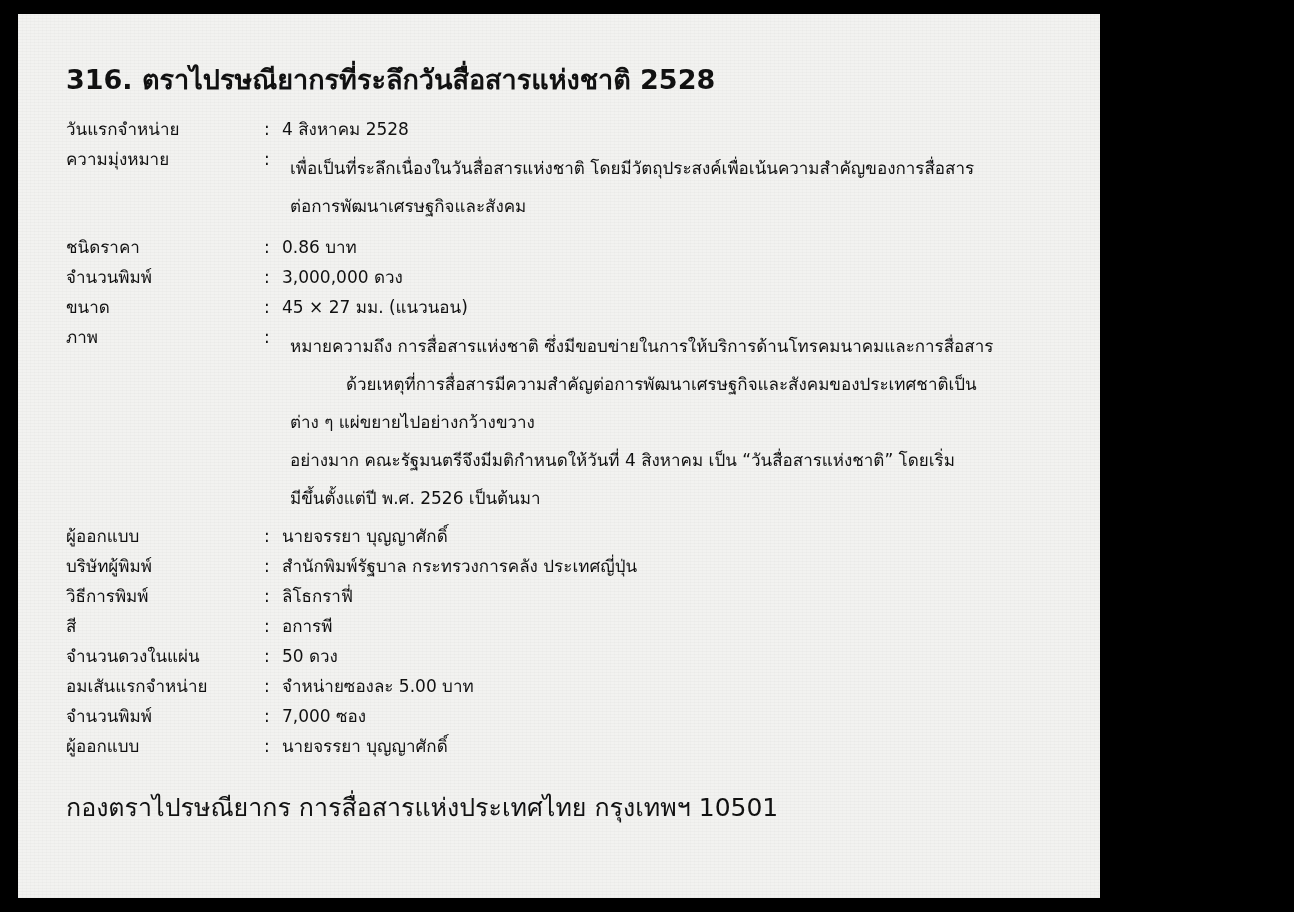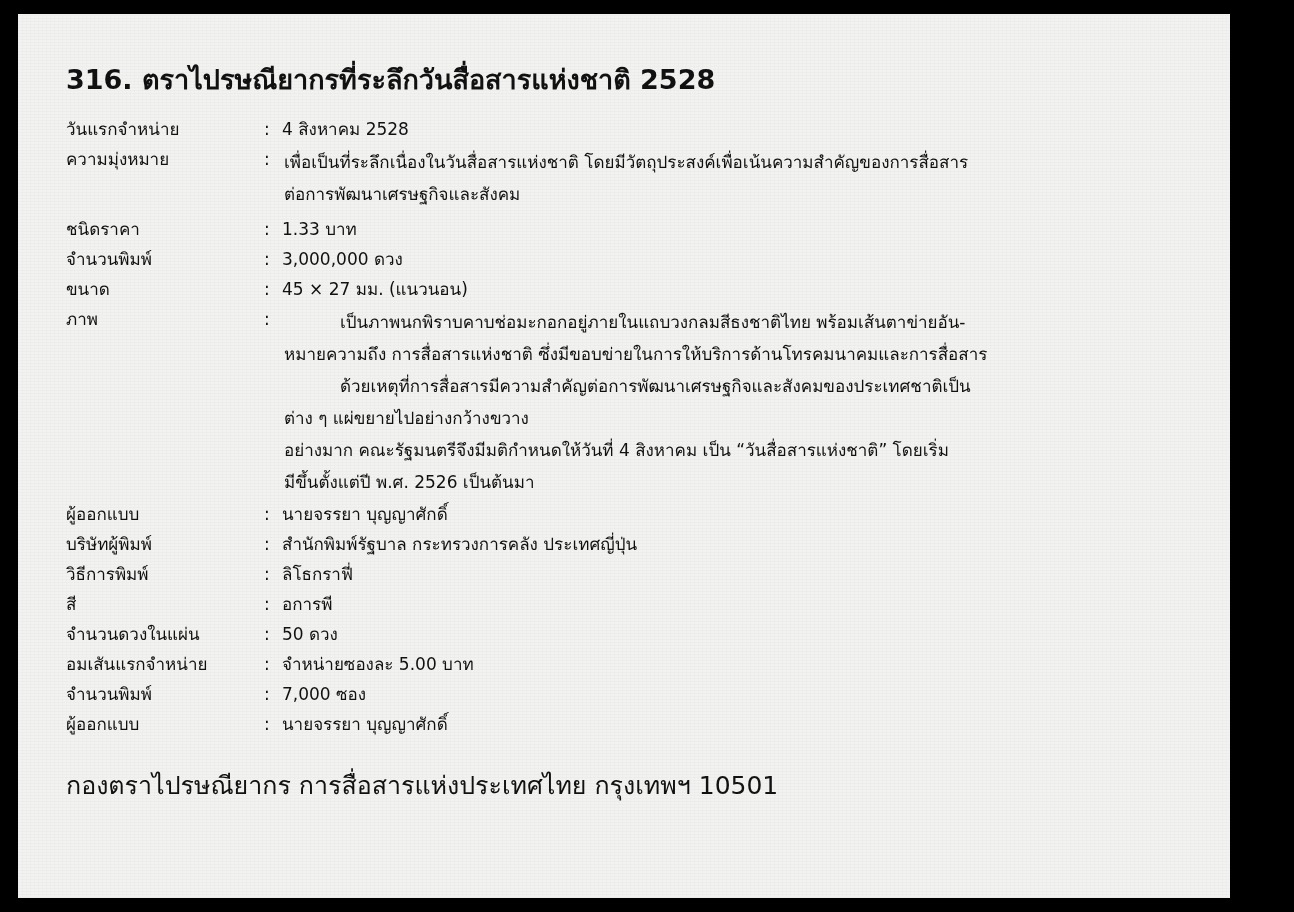--- a/index.html
+++ b/index.html
@@ -10,21 +10,21 @@
     width: 1294px;
     height: 912px;
     background: #000000;
     font-family: "DejaVu Sans", sans-serif;
     overflow: hidden;
   }
   .page {
     position: absolute;
     left: 18px;
     top: 14px;
-    width: 1212px;
+    width: 1082px;
     height: 884px;
     background: #f2f2f0;
     background-image:
       repeating-linear-gradient(0deg, rgba(0,0,0,0.018) 0px, rgba(0,0,0,0.018) 1px, rgba(255,255,255,0) 1px, rgba(255,255,255,0) 3px),
       repeating-linear-gradient(90deg, rgba(0,0,0,0.012) 0px, rgba(0,0,0,0.012) 1px, rgba(255,255,255,0) 1px, rgba(255,255,255,0) 4px);
     box-sizing: border-box;
     padding: 0;
     color: #111;
   }
   .sheet-inner {
@@ -58,21 +58,21 @@
     white-space: nowrap;
   }
   .row .colon {
     width: 18px;
     flex: 0 0 18px;
   }
   .row .value {
     flex: 1 1 auto;
   }
   .value-block p {
-    margin: 2px;
+    margin: 8px;
     line-height: 30px;
   }
   .indent {
     display: inline-block;
     width: 56px;
   }
   .footer {
     font-weight: normal;
     font-size: 25px;
     margin-top: 26px;
@@ -103,40 +103,39 @@
           <p>เพื่อเป็นที่ระลึกเนื่องในวันสื่อสารแห่งชาติ โดยมีวัตถุประสงค์เพื่อเน้นความสำคัญของการสื่อสาร</p>
           <p>ต่อการพัฒนาเศรษฐกิจและสังคม</p>
         </div>
       </div>
 
       <div class="gap-sm"></div>
 
       <div class="row">
         <div class="label">ชนิดราคา</div>
         <div class="colon">:</div>
-        <div class="value">1.33 บาท</div>
+        <div class="value">0.86 บาท</div>
       </div>
 
       <div class="row">
         <div class="label">จำนวนพิมพ์</div>
         <div class="colon">:</div>
         <div class="value">3,000,000 ดวง</div>
       </div>
 
       <div class="row">
         <div class="label">ขนาด</div>
         <div class="colon">:</div>
         <div class="value">45 × 27 มม. (แนวนอน)</div>
       </div>
 
       <div class="row">
         <div class="label">ภาพ</div>
         <div class="colon">:</div>
         <div class="value value-block">
-          <p><span class="indent"></span><span>เป็นภาพนกพิราบคาบช่อมะกอกอยู่ภายในแถบวงกลมสีธงชาติไทย พร้อมเส้นตาข่ายอัน-</span></p>
           <p>หมายความถึง การสื่อสารแห่งชาติ ซึ่งมีขอบข่ายในการให้บริการด้านโทรคมนาคมและการสื่อสาร</p>
           <p><span class="indent"></span><span>ด้วยเหตุที่การสื่อสารมีความสำคัญต่อการพัฒนาเศรษฐกิจและสังคมของประเทศชาติเป็น</span></p>
           <p>ต่าง ๆ แผ่ขยายไปอย่างกว้างขวาง</p>
           <p>อย่างมาก  คณะรัฐมนตรีจึงมีมติกำหนดให้วันที่ 4 สิงหาคม เป็น “วันสื่อสารแห่งชาติ” โดยเริ่ม</p>
           <p>มีขึ้นตั้งแต่ปี พ.ศ. 2526 เป็นต้นมา</p>
         </div>
       </div>
 
       <div class="row">
         <div class="label">ผู้ออกแบบ</div>

